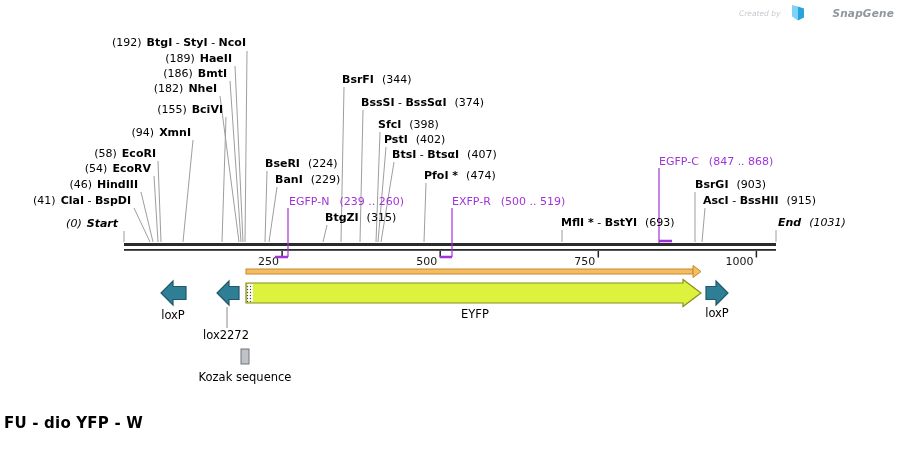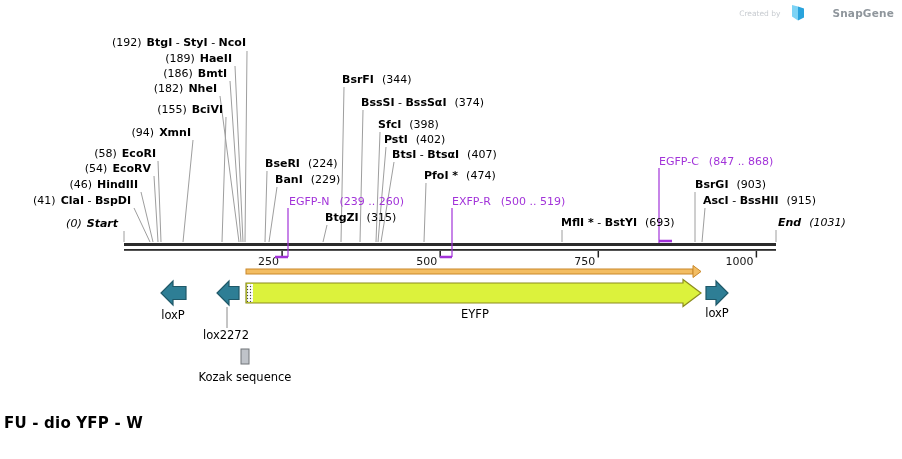--- a/index.html
+++ b/index.html
@@ -9,21 +9,21 @@
   text{font-family:"DejaVu Sans",sans-serif;}
   .lab{font-size:11px;fill:#000;}
   .b{font-weight:bold;}
   .r{font-weight:normal;}
   .tick-num{font-size:11px;fill:#161616;}
   .feat-lab{font-size:11.5px;fill:#000;}
   .primer-lab{font-size:11px;}
   #footer{position:absolute;left:4px;top:414px;width:902px;text-align:left;}
   #footer .t{font-size:15px;font-weight:bold;color:#000;letter-spacing:.2px;}
   #footer .s{font-size:11px;color:#2b2b2b;margin-top:3px;}
-  #watermark{position:absolute;top:4px;right:8px;display:flex;align-items:center;gap:11px;}
+  #watermark{position:absolute;top:4px;right:8px;display:flex;align-items:center;gap:11px;font-style:italic;}
   #watermark .cb{font-size:7.5px;color:#c7cbd0;}
   #watermark .sg{font-size:10.5px;color:#8f969c;font-weight:600;letter-spacing:.2px;margin-left:16px;}
 </style>
 </head>
 <body>
 
 <div id="canvas">
   <svg id="map" width="902" height="459" viewBox="0 0 902 459">
     <defs>
       <pattern id="dots" width="3" height="3" patternUnits="userSpaceOnUse">

